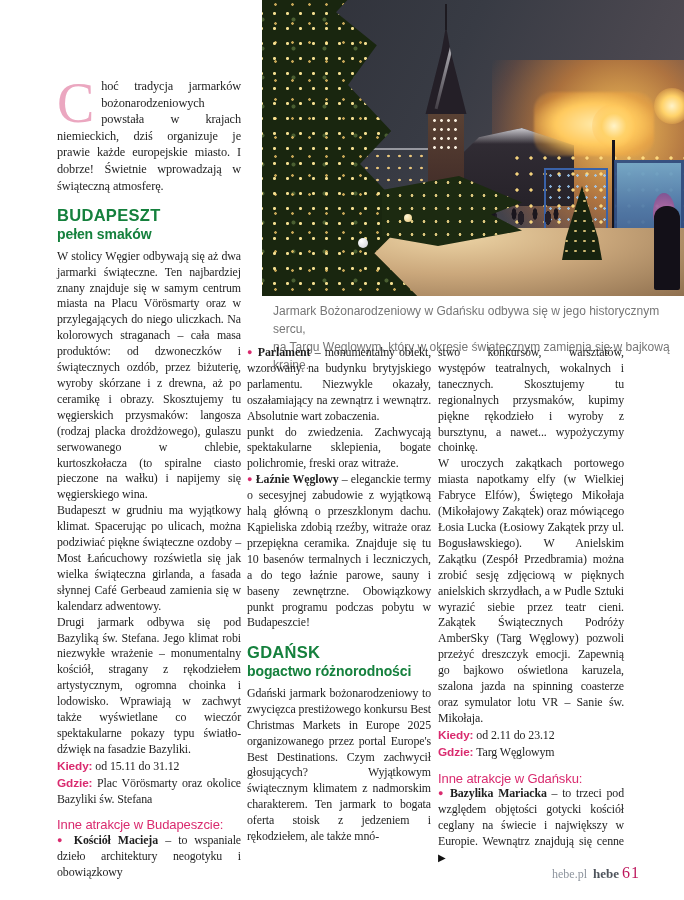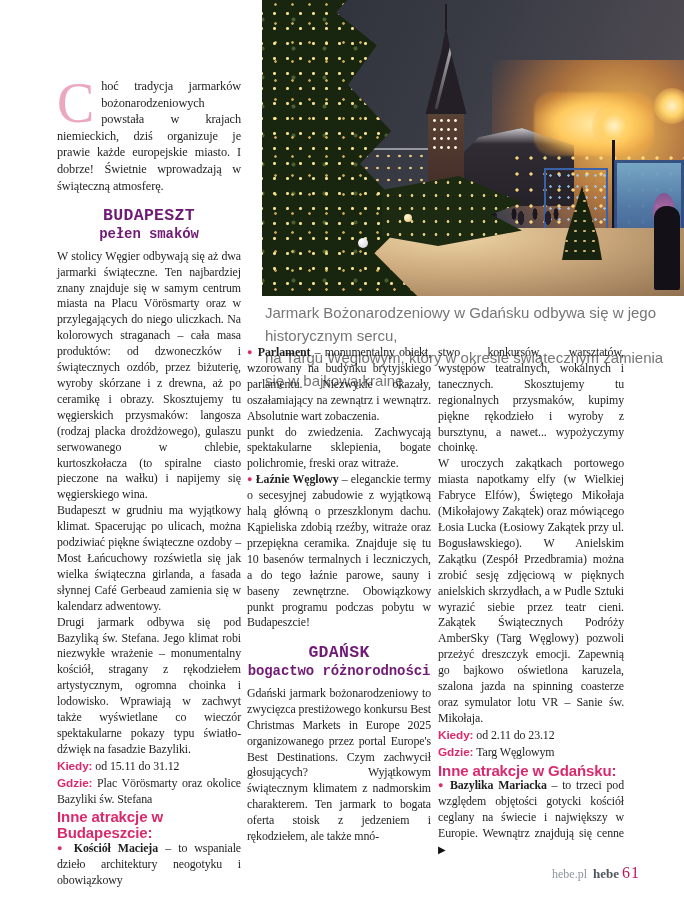--- a/index.html
+++ b/index.html
@@ -75,38 +75,38 @@
   .branch { left:120px; top:176px; width:140px; height:70px; background:#1c2a11;
     clip-path:polygon(0 20%, 55% 0, 100% 38%, 78% 55%, 100% 78%, 40% 100%, 0 86%);
     background-image:radial-gradient(circle, rgba(255,228,145,.85) 1.1px, transparent 1.7px);
     background-size:12px 13px; }
   .bauble1 { left:96px; top:238px; width:10px; height:10px; border-radius:50%;
     background:radial-gradient(circle at 35% 30%, #ffffff, #cfcfd6); }
   .bauble2 { left:142px; top:214px; width:8px; height:8px; border-radius:50%;
     background:radial-gradient(circle at 35% 30%, #fff6d8, #e8c87a); }
 
   
-  .caption { position:absolute; left:265px; top:302px; width:404px;
-    font-family:"Liberation Sans", sans-serif; font-size:15px; line-height:1.5; color:#767676; }
+  .caption { position:absolute; left:273px; top:302px; width:404px;
+    font-family:"Liberation Sans", sans-serif; font-size:12px; line-height:1.5; color:#767676; }
   .col { position:absolute; font-size:11.9px; line-height:15.9px; color:#1e1e1e; letter-spacing:-0.1px; }
   .col-left  { left:57px;  top:78px;  width:184px; }
   .col-mid   { left:247px; top:345px; width:184px; }
   .col-right { left:438px; top:345px; width:186px; }
   .col p { text-align:justify; }
   .intro { font-size:12.3px; line-height:16.6px; }
   .dropcap { float:left; font-size:56px; line-height:46px; padding:2px 7px 0 0;
     color:#eba7c0; font-family:"Liberation Serif", serif; }
-  h2 { font-family:Liberation Mono, monospace; color:#701a75; text-align:center;
+  h2 { font-family:Liberation Sans, sans-serif; color:#15803d; text-align:left;
        margin:12px 0 6px 0; line-height:1.2; }
   h2 .t1 { display:block; font-size:16.5px; letter-spacing:.3px; }
   h2 .t2 { display:block; font-size:14px; }
   .meta-line { text-align:right; margin-top:1px; }
   .pink-b { font-family:"Liberation Sans", sans-serif; font-weight:bold; color:#d92a6e; font-size:11.8px; }
-  .attr-head { font-family:"Liberation Sans", sans-serif; font-weight:bold; color:#d92a6e;
-    font-size:15px; text-align:left !important; margin-top:2px; }
+  .attr-head { font-family:"Liberation Sans", sans-serif; font-weight:normal; color:#d92a6e;
+    font-size:13px; text-align:left !important; margin-top:10px; }
   .bullet { color:#d92a6e; font-size:9px; vertical-align:1px; }
   b.runin { font-weight:bold; }
   .cont-arrow { color:#111; font-size:10px; }
   .footer { position:absolute; right:44px; top:864px; font-size:12px; color:#8e959e;
     font-family:"Liberation Serif", serif; }
   .footer .brand { font-family:Liberation Serif, serif; font-weight:bold;
     color:#4e545c; font-size:13px; margin:0 3px 0 6px; }
   .footer .pg { color:#be185d; font-size:16px; letter-spacing:1px; }
 </style>
 </head>

